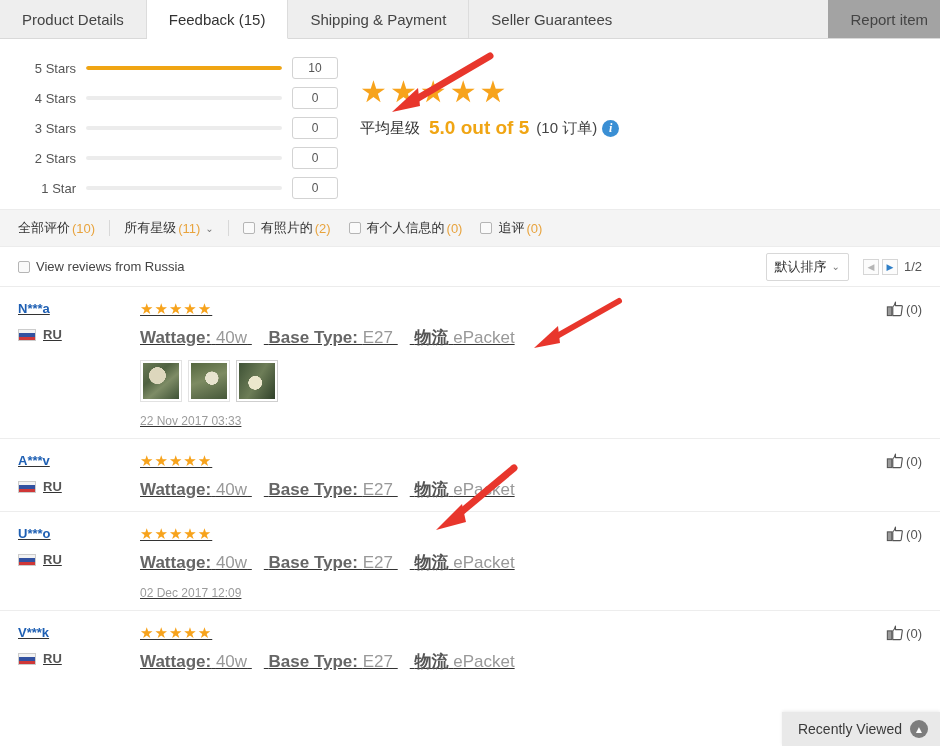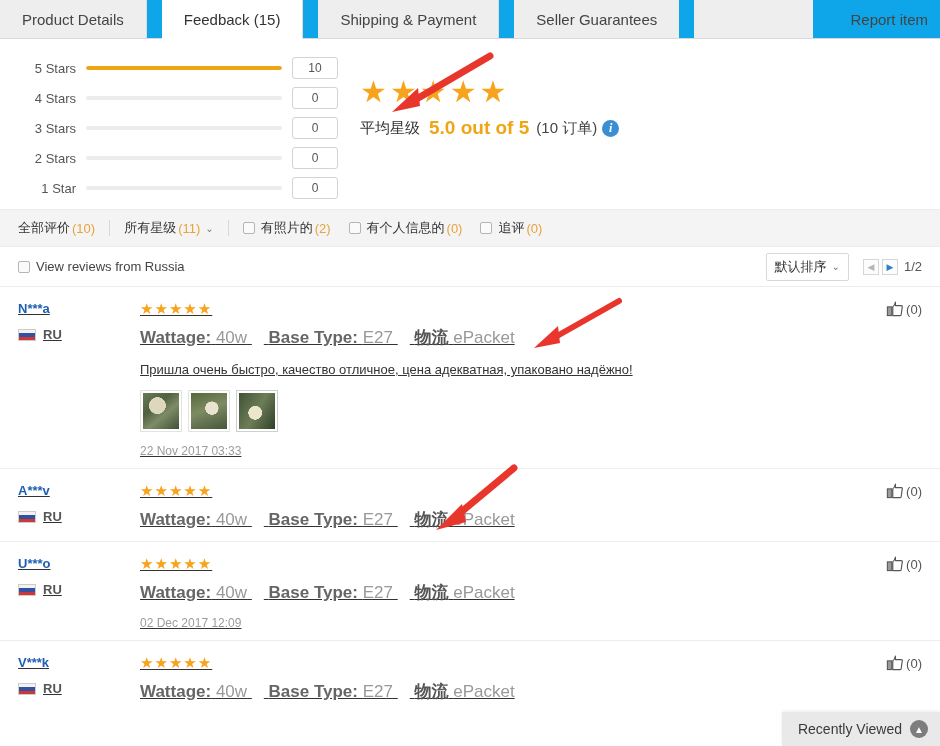--- a/index.html
+++ b/index.html
@@ -15,24 +15,23 @@
     color: #333;
     overflow: hidden;
     position: relative;
   }
 
   
   .tabbar {
     display: flex;
     align-items: stretch;
     height: 38px;
-    background: #0ea5e9;
+    background: #a3a3a3;
     border-bottom: 1px solid #d9d9d9;
     position: relative;
-    gap: 15px;
   }
   .tab {
     display: flex;
     align-items: center;
     padding: 0 22px;
     font-size: 15px;
     color: #444;
     background: #eeeeee;
     border-right: 1px solid #dcdcdc;
     cursor: pointer;
@@ -532,21 +531,20 @@
     <div class="r-attrs">
       <b>Wattage:</b>
       <span>40w</span>
       <span class="sep"></span>
       <b>Base Type:</b>
       <span>E27</span>
       <span class="sep"></span>
       <span class="cn">物流</span>
       <span>ePacket</span>
     </div>
-    <div class="r-text">Пришла очень быстро, качество отличное, цена адекватная, упаковано надёжно!</div>
     <div class="r-thumbs">
       <div class="thumb t1">
           <i></i>
         </div>
       <div class="thumb t2">
           <i></i>
         </div>
       <div class="thumb t3">
           <i></i>
         </div>

